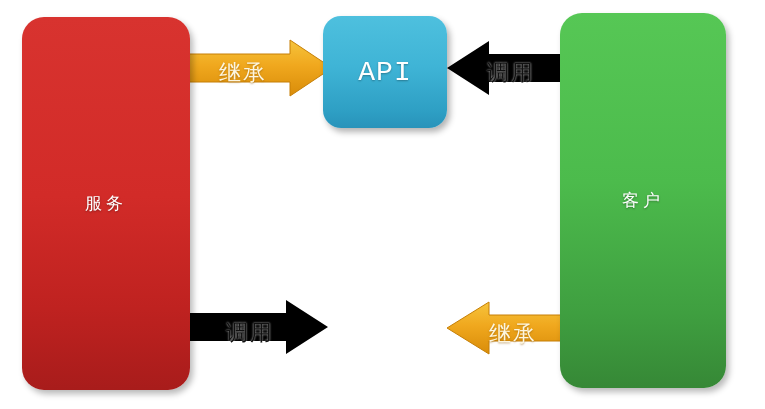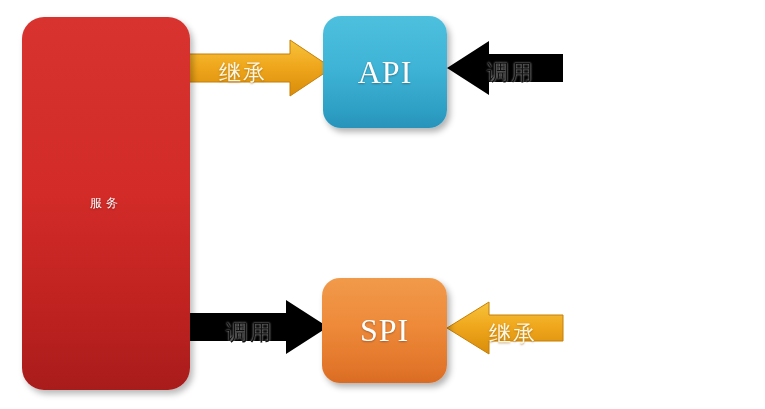--- a/index.html
+++ b/index.html
@@ -24,21 +24,21 @@
     position: absolute;
     border-radius: 22px;
     display: flex;
     align-items: center;
     justify-content: center;
     box-shadow: 3px 4px 6px rgba(0,0,0,0.28);
     z-index: 3;
   }
   .pillar-label {
     color: #ffffff;
-    font-size: 12px;
+    font-size: 17px;
     letter-spacing: 4px;
     text-shadow: 0 1px 2px rgba(0,0,0,0.35);
     font-family: "DejaVu Sans", "Liberation Sans", sans-serif;
     text-align: center;
   }
 
   #service-box {
     left: 22px;
     top: 17px;
     width: 168px;
@@ -58,24 +58,24 @@
     position: absolute;
     border-radius: 18px;
     display: flex;
     align-items: center;
     justify-content: center;
     box-shadow: 3px 4px 6px rgba(0,0,0,0.30);
     z-index: 4;
   }
   .node-label {
     color: #ffffff;
-    font-size: 32px;
+    font-size: 28px;
     letter-spacing: 1px;
     text-shadow: 0 1px 2px rgba(0,0,0,0.30);
-    font-family: Liberation Serif, serif;
+    font-family: Liberation Mono, monospace;
   }
   #api-box {
     left: 323px;
     top: 16px;
     width: 124px;
     height: 112px;
     background: linear-gradient(180deg, #4ec0de 0%, #3fb4d6 45%, #2e9fc4 85%, #2893ba 100%);
   }
   #spi-box {
     left: 322px;
@@ -120,28 +120,28 @@
 </style>
 </head>
 <body>
 
 <div id="canvas">
 
   <div class="pillar" id="service-box">
     <span class="pillar-label">服务</span>
   </div>
 
+  <div class="pillar" id="client-box">
+    <span class="pillar-label">客户</span>
+  </div>
 
   <div class="node" id="api-box">
     <span class="node-label">API</span>
   </div>
 
-  <div class="node" id="spi-box">
-    <span class="node-label">SPI</span>
-  </div>
 
   <svg class="arrow-svg" id="arrow-inherit-top" width="146" height="56" viewBox="0 0 146 56">
     <defs>
       <linearGradient id="gradOrangeA" x1="0" y1="0" x2="0" y2="1">
         <stop offset="0%" stop-color="#f6c43c"></stop>
         <stop offset="45%" stop-color="#f0a81e"></stop>
         <stop offset="100%" stop-color="#d98c09"></stop>
       </linearGradient>
     </defs>
     <path d="M0,14 L104,14 L104,0 L146,28 L104,56 L104,42 L0,42 Z" fill="url(#gradOrangeA)" stroke="#c67f06" stroke-width="1"></path>

